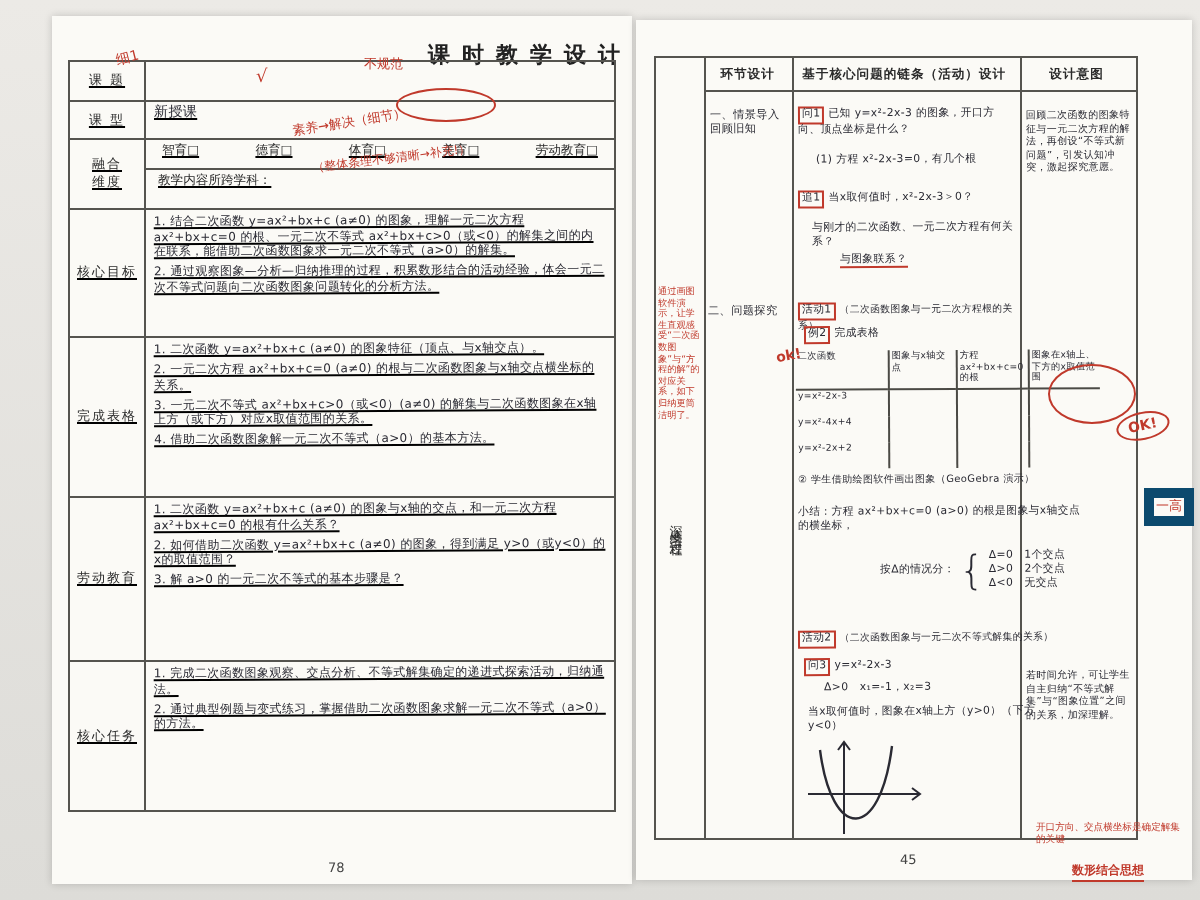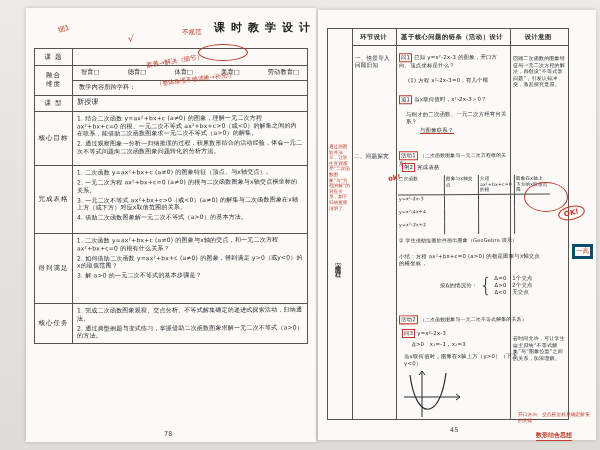--- a/index.html
+++ b/index.html
@@ -53,68 +53,68 @@
   svg.parab { position:absolute; }
 </style>
 </head>
 <body>
 
 <div class="canvas">
 
   <div class="paper" style="left:26px; top:8px; width:290px; height:434px;">
     <div class="title">课时教学设计</div>
 
-    <div class="tbl" style="left:8px; top:40px; width:274px; height:296px;">
+    <div class="tbl" style="left:8px; top:22px; width:274px; height:376px;text-decoration:underline;">
 
       <div class="lrow" style="height:20px;">
         <div class="lbl">课  题</div>
+      </div>
+
+      <div class="lrow" style="height:19px;">
+        <div class="lbl">课  型</div>
+        <div class="lcontent">
+          <span class="hw" style="font-size:7px;">新授课</span>
+        </div>
       </div>
 
       <div class="lrow" style="height:35px;">
         <div class="lbl">融合
 维度</div>
         <div class="lcontent" style="padding:0;">
           <div class="fusion-line1">
             <span class="print">智育□</span>
             <span class="print">德育□</span>
             <span class="print">体育□</span>
             <span class="print">美育□</span>
             <span class="print">劳动教育□</span>
           </div>
           <div class="fusion-line2 print">教学内容所跨学科：</div>
         </div>
       </div>
 
-      <div class="lrow" style="height:19px;">
-        <div class="lbl">课  型</div>
-        <div class="lcontent">
-          <span class="hw" style="font-size:7px;">新授课</span>
-        </div>
-      </div>
-
       <div class="lrow" style="height:64px;">
         <div class="lbl">核心目标</div>
         <div class="lcontent hw">
           <p>1. 结合二次函数 y=ax²+bx+c (a≠0) 的图象，理解一元二次方程 ax²+bx+c=0 的根、一元二次不等式 ax²+bx+c&gt;0（或&lt;0）的解集之间的内在联系，能借助二次函数图象求一元二次不等式（a&gt;0）的解集。</p>
           <p>2. 通过观察图象—分析—归纳推理的过程，积累数形结合的活动经验，体会一元二次不等式问题向二次函数图象问题转化的分析方法。</p>
         </div>
       </div>
 
       <div class="lrow" style="height:80px;">
         <div class="lbl">完成表格</div>
         <div class="lcontent hw">
           <p>1. 二次函数 y=ax²+bx+c (a≠0) 的图象特征（顶点、与x轴交点）。</p>
           <p>2. 一元二次方程 ax²+bx+c=0 (a≠0) 的根与二次函数图象与x轴交点横坐标的关系。</p>
           <p>3. 一元二次不等式 ax²+bx+c&gt;0（或&lt;0）(a≠0) 的解集与二次函数图象在x轴上方（或下方）对应x取值范围的关系。</p>
           <p>4. 借助二次函数图象解一元二次不等式（a&gt;0）的基本方法。</p>
         </div>
       </div>
 
       <div class="lrow" style="height:82px;">
-        <div class="lbl">得到满足</div>
+        <div class="lbl">劳动教育</div>
         <div class="lcontent hw">
           <p>1. 二次函数 y=ax²+bx+c (a≠0) 的图象与x轴的交点，和一元二次方程 ax²+bx+c=0 的根有什么关系？</p>
           <p>2. 如何借助二次函数 y=ax²+bx+c (a≠0) 的图象，得到满足 y&gt;0（或y&lt;0）的x的取值范围？</p>
           <p>3. 解 a&gt;0 的一元二次不等式的基本步骤是？</p>
         </div>
       </div>
 
       <div class="lrow">
         <div class="lbl">核心任务</div>
         <div class="lcontent hw">
@@ -223,20 +223,20 @@
         <path d="M8,8 C14,54 38,54 44,6" fill="none" stroke="#2a2a33" stroke-width="1.2"></path>
       </svg>
 
       <div class="blk hw" style="left:185px; top:26px; width:54px; font-size:5px; line-height:6.6px;">回顾二次函数的图象特征与一元二次方程的解法，再创设“不等式新问题”，引发认知冲突，激起探究意愿。</div>
       <div class="blk hw" style="left:185px; top:306px; width:54px; font-size:5px; line-height:6.6px;">若时间允许，可让学生自主归纳“不等式解集”与“图象位置”之间的关系，加深理解。</div>
     </div>
 
     <div class="ann" style="left:70px; top:164px; font-size:7px; font-weight:bold; transform:rotate(-10deg);">ok!</div>
     <div class="okmark" style="left:240px; top:196px; font-size:7px;">OK!</div>
     <div class="ellipse" style="left:206px; top:172px; width:44px; height:30px;"></div>
-    <div class="ann" style="left:254px; top:234px; font-size:6.5px; border:3px solid #0c4a6e; padding:0 1px;">一高</div>
+    <div class="ann" style="left:254px; top:234px; font-size:6.5px; border:5px solid #0c4a6e; padding:0 1px;">一高</div>
     <div class="ann" style="left:200px; top:402px; width:74px; font-size:4.8px; line-height:6px; white-space:normal;">开口方向、交点横坐标是确定解集的关键</div>
     <div class="ann" style="left:218px; top:421px; font-size:6px; font-weight:bold; border-bottom:1px solid #c0392b;">数形结合思想</div>
 
     <div class="pagenum" style="left:132px; bottom:6px;">45</div>
   </div>
 
 </div>
 
 </body></html>

